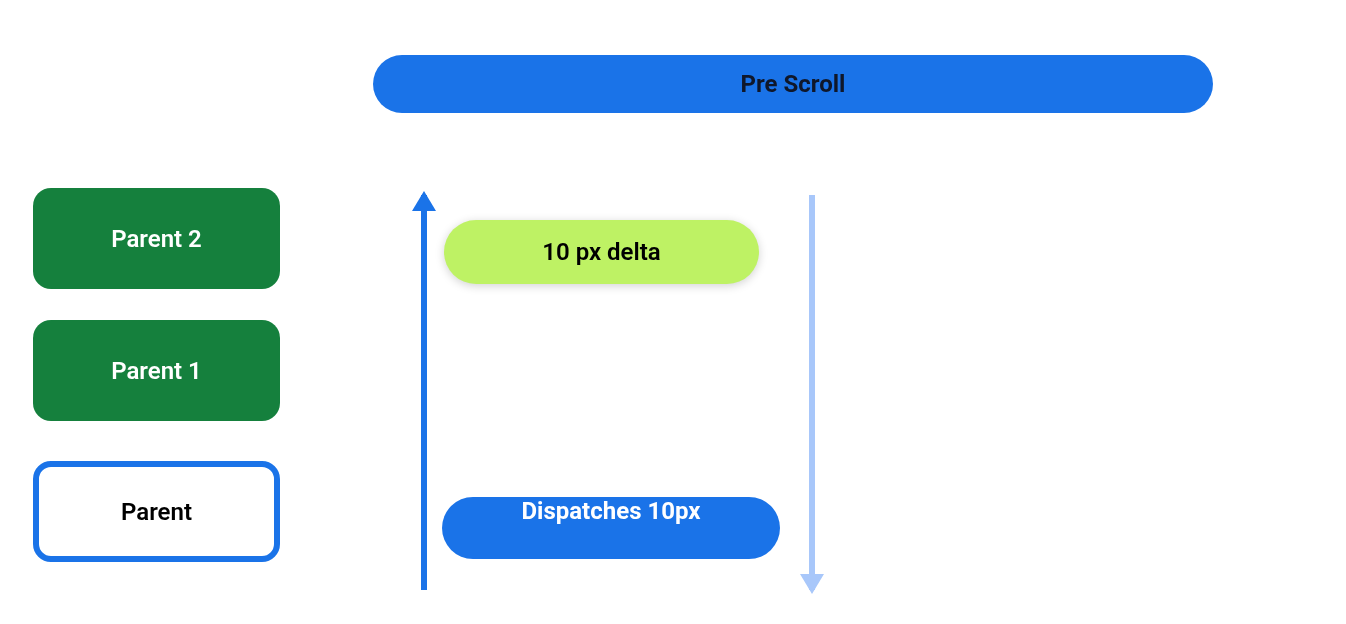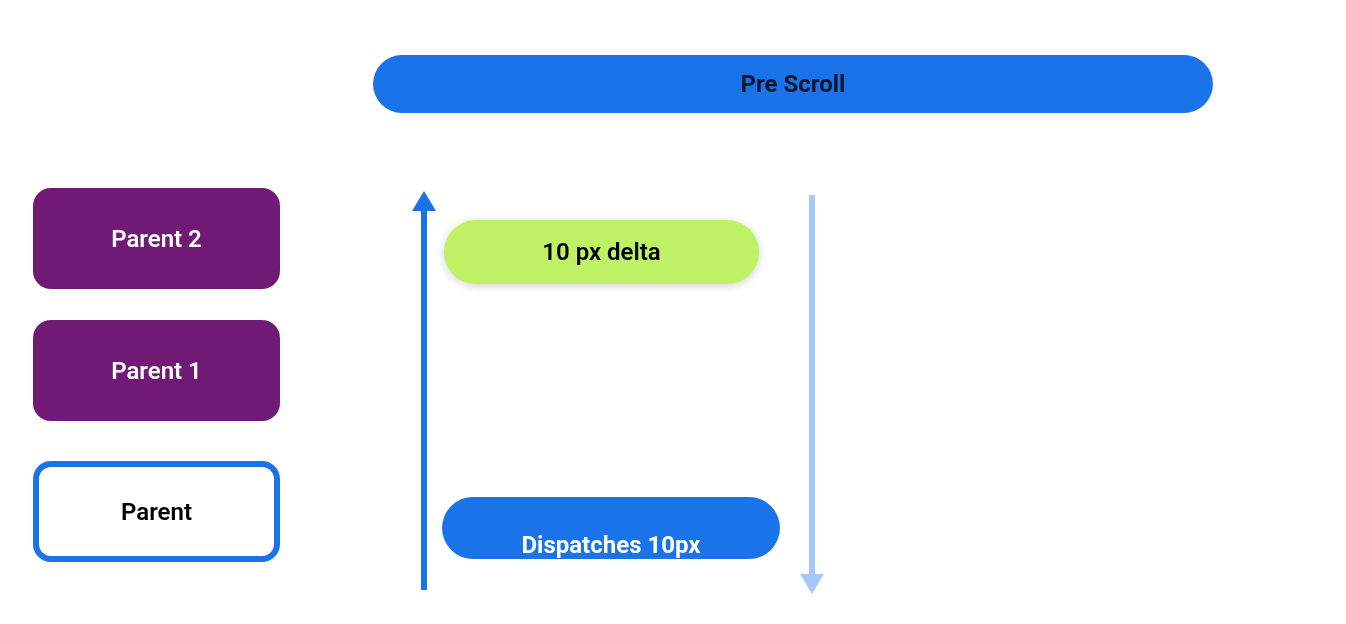--- a/index.html
+++ b/index.html
@@ -35,21 +35,21 @@
     height: 101px;
     border-radius: 18px;
     display: flex;
     align-items: center;
     justify-content: center;
     font-size: 24px;
     font-weight: 600;
   }
 
   .block-filled {
-    background: #701a75;
+    background: #15803d;
     color: #fff;
   }
 
   .block-outlined {
     background: #fff;
     color: #000;
     border: 6px solid #1a73e8;
   }
 
   #parent2 { top: 188px; }
@@ -117,21 +117,21 @@
 
   .dispatch-pill {
     position: absolute;
     left: 442px;
     top: 497px;
     width: 338px;
     height: 62px;
     background: #1a73e8;
     border-radius: 32px;
     display: flex;
-    align-items: flex-end;
+    align-items: flex-start;
     justify-content: center;
     font-size: 24px;
     font-weight: 700;
     color: #fff;
   }
 </style>
 </head>
 <body>
 
 <div class="title-pill">

